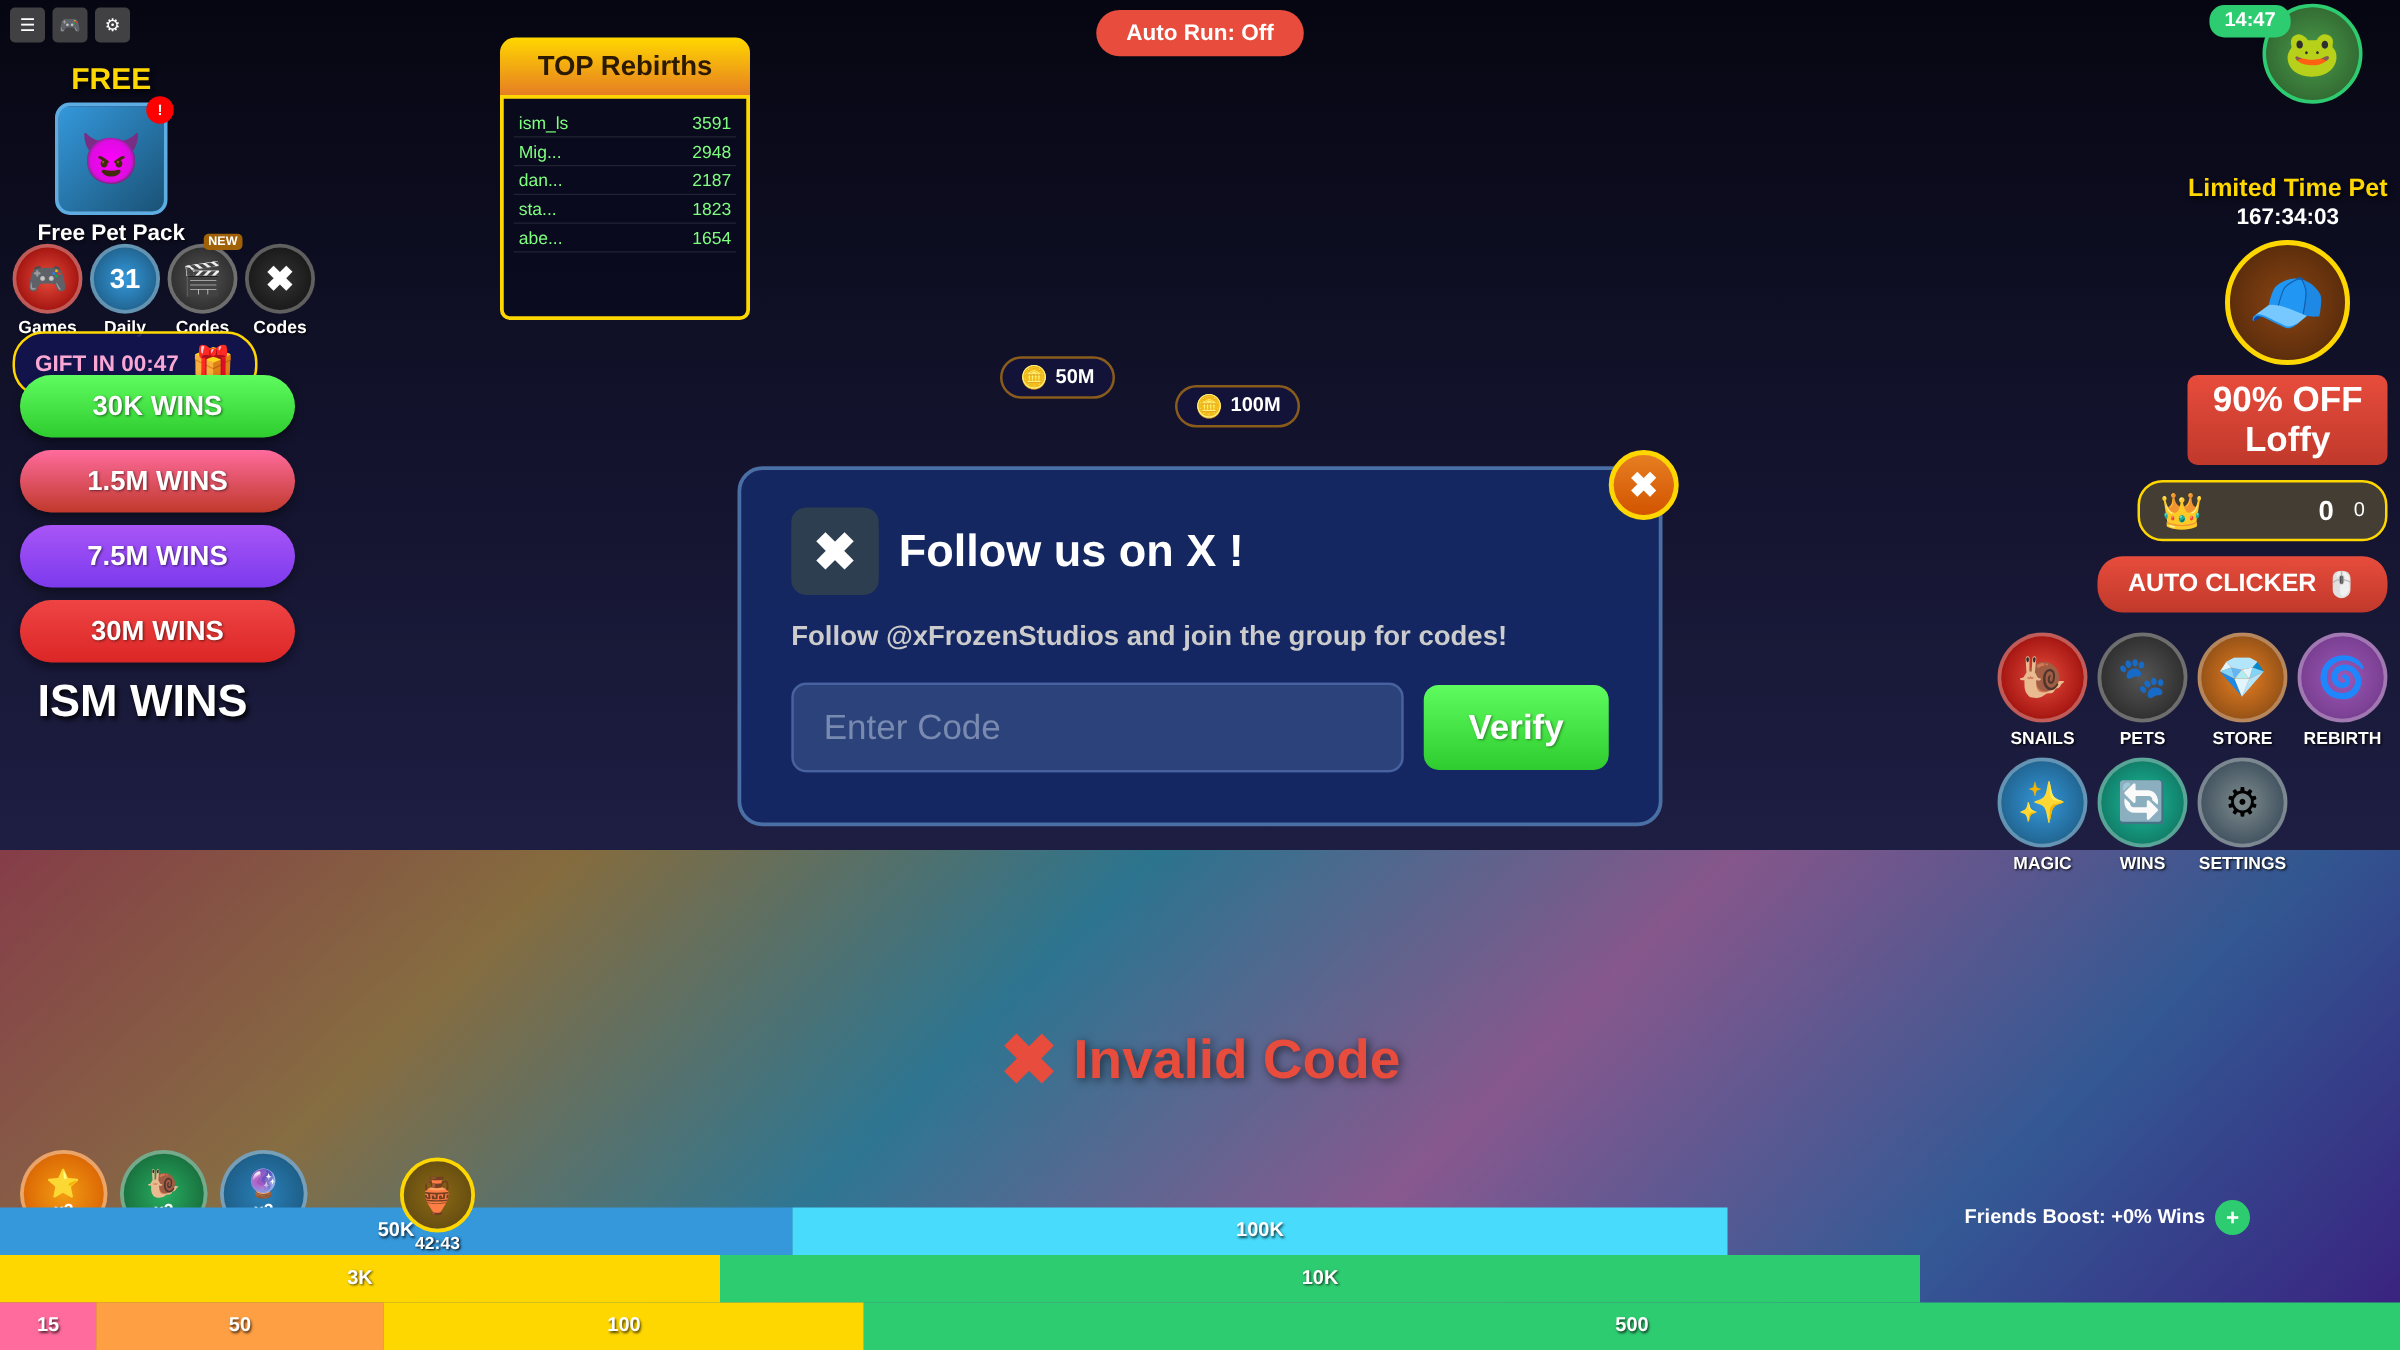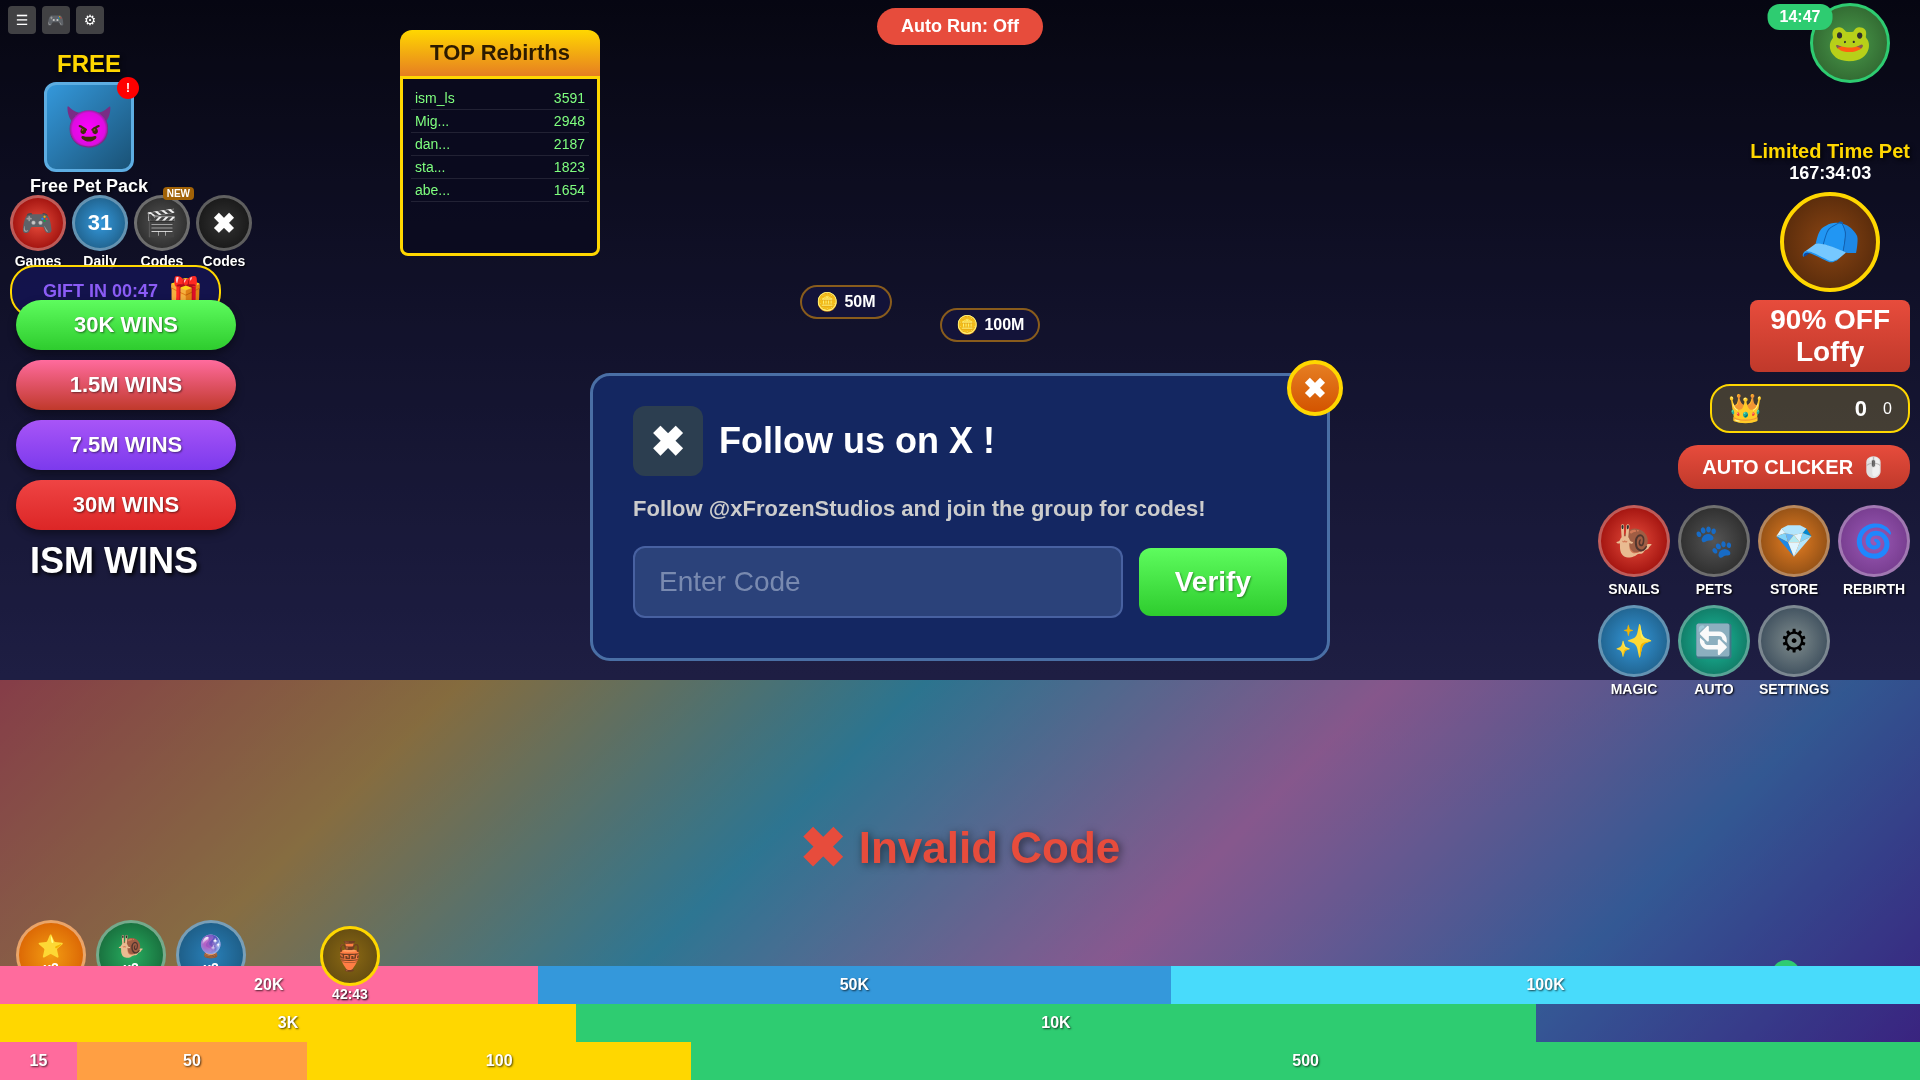--- a/index.html
+++ b/index.html
@@ -269,25 +269,24 @@
       border: 2px solid #ffd700;
       border-radius: 25px;
       padding: 8px 16px;
       display: flex;
       align-items: center;
       gap: 10px;
       z-index: 50;
     }
 
     .gift-timer-text {
-      color: #8b5cf6;
+      color: #f9a8d4;
       font-size: 18px;
       font-weight: bold;
       font-family: 'Arial Black', Arial, sans-serif;
-      margin-left: 15px;
     }
 
     .gift-emoji {
       font-size: 28px;
     }
 
     
     .boost-icons {
       position: absolute;
       bottom: 90px;
@@ -895,21 +894,21 @@
     <div class="right-icon-item">
       <div class="right-icon-circle multi">🌀</div>
       <span class="right-icon-label">REBIRTH</span>
     </div>
     <div class="right-icon-item">
       <div class="right-icon-circle blue">✨</div>
       <span class="right-icon-label">MAGIC</span>
     </div>
     <div class="right-icon-item">
       <div class="right-icon-circle teal">🔄</div>
-      <span class="right-icon-label">AUTO</span>
+      <span class="right-icon-label">WINS</span>
     </div>
     <div class="right-icon-item">
       <div class="right-icon-circle gear">⚙</div>
       <span class="right-icon-label">SETTINGS</span>
     </div>
   </div>
 </div>
 
 <div class="coin-indicator" style="top:285px; left:800px;">
   <span class="coin-icon-small">🪙</span>
@@ -948,21 +947,20 @@
 
 <div class="player-avatar">
   <div class="player-avatar-img">🏺</div>
   <span class="player-timer">42:43</span>
 </div>
 
 <div class="bottom-bars">
 
   <div class="progress-bar-row" style="bottom:76px; position:absolute;">
     <div class="progress-bar-track">
-      <div class="bar-segment pink" style="width:28%;">20K</div>
       <div class="bar-segment blue" style="width:33%;">50K</div>
       <div class="bar-segment light-blue" style="width:39%;">100K</div>
     </div>
   </div>
 
   <div class="progress-bar-row" style="bottom:38px; position:absolute;">
     <div class="progress-bar-track">
       <div class="bar-segment yellow" style="width:30%;">3K</div>
       <div class="bar-segment green" style="width:50%;">10K</div>
     </div>

